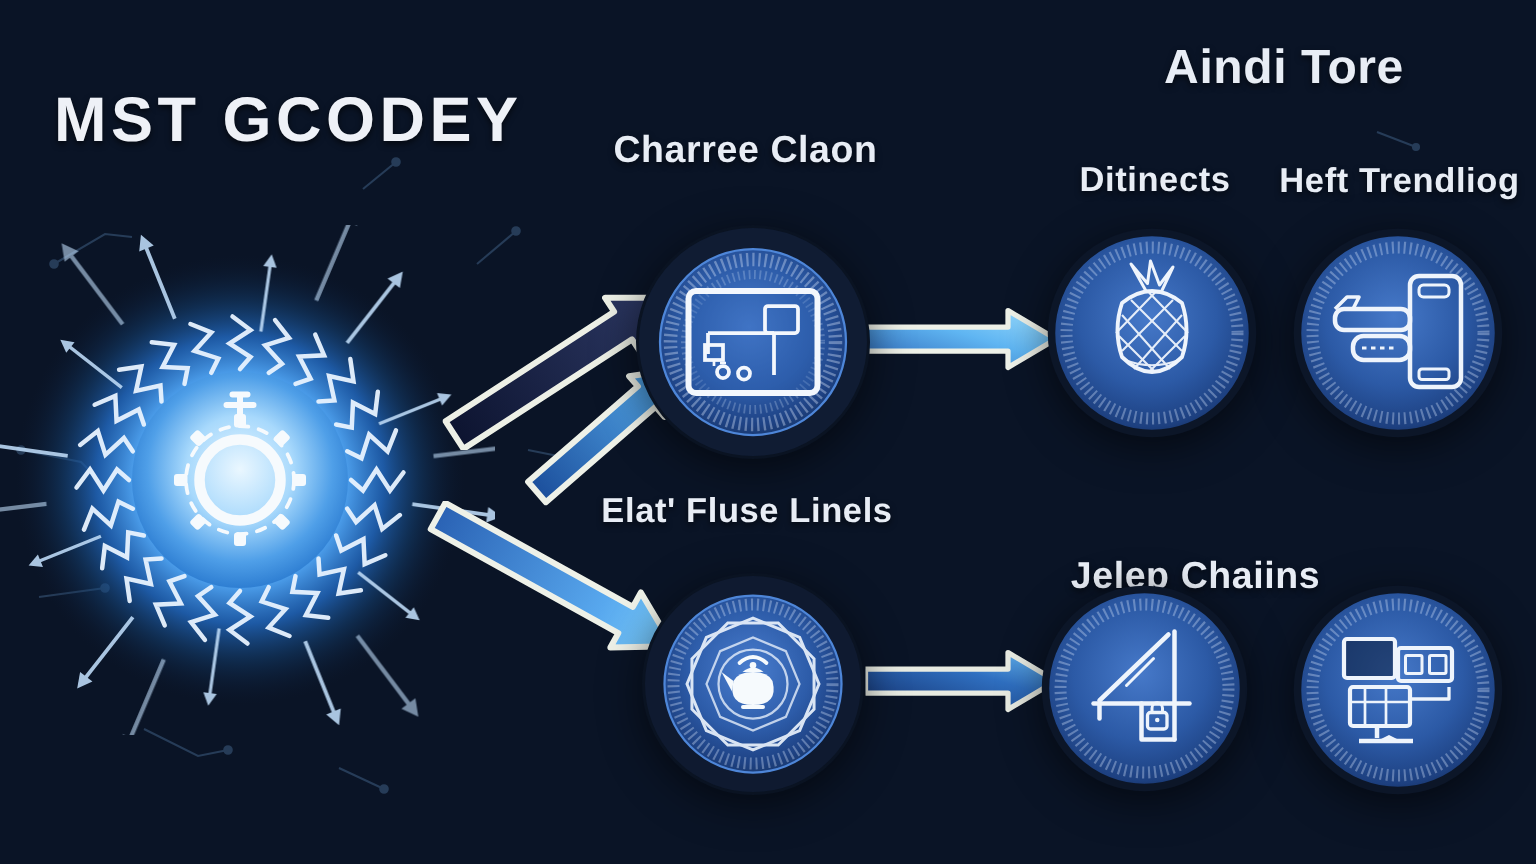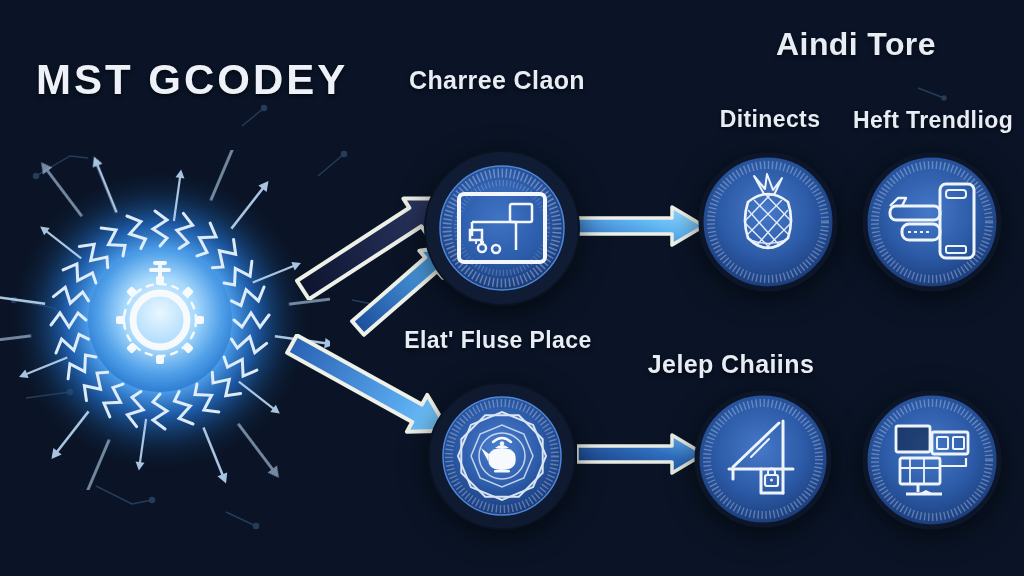--- a/index.html
+++ b/index.html
@@ -16,21 +16,21 @@
     position:absolute;transform:translateX(-50%);
     color:#e8edf5;font-weight:600;white-space:nowrap;
     text-shadow:0 2px 4px rgba(0,0,0,.55);letter-spacing:.4px;
   }
   .title{
     position:absolute;left:36px;top:56px;font-size:42px;font-weight:600;
     color:#eef1f7;letter-spacing:3px;text-shadow:0 2px 4px rgba(0,0,0,.6);
     white-space:nowrap;
   }
   .lbl-xl{font-size:32px;font-weight:700;}
-  .lbl-lg{font-size:25px;}
+  .lbl-lg{font-size:25px;margin-top:20px;}
   .lbl-md{font-size:23px;}
   .abs{position:absolute;}
   .badge{position:absolute;border-radius:50%;}
   .badge svg{display:block;}
   .seal-shadow{filter:drop-shadow(0 6px 14px rgba(0,0,0,.55));}
 </style>
 </head>
 <body>
 
 <div class="stage">
@@ -236,21 +236,21 @@
           <rect x="8" y="-24" width="22" height="18" rx="2"></rect>
           <rect x="-32" y="2" width="12" height="10"></rect>
           <circle cx="-20" cy="20" r="4"></circle>
           <circle cx="-6" cy="21" r="4"></circle>
           <path d="M-26 16 v-4 M-22 14 h4" stroke-width="1.8"></path>
         </g>
       </g>
     </svg>
   </div>
 
-  <div class="label lbl-md" style="left:498px;top:327px">Elat' Fluse Place</div>
+  <div class="label lbl-md" style="left:498px;top:327px">Elat' Fluse Linels</div>
 
   <div class="badge seal-shadow" style="left:428px;top:382px;width:148px;height:148px">
     <svg width="148" height="148" viewBox="-74 -74 148 148">
       <defs>
           <radialGradient id="gB2" cx="48%" cy="42%" r="62%">
         <stop offset="0%" stop-color="#4a7ecf"></stop>
             <stop offset="55%" stop-color="#2d5ca9"></stop>
             <stop offset="85%" stop-color="#1e4284"></stop>
             <stop offset="100%" stop-color="#173567"></stop>
       </radialGradient>
@@ -272,21 +272,21 @@
         <path d="M-9 -14 Q0 -22 9 -14" stroke="#f6fafd" stroke-width="2.5" fill="none" stroke-linecap="round"></path>
         <rect x="-8" y="14" width="16" height="2.6" rx="1.3"></rect>
       </g>
     </svg>
   </div>
 
   <div class="label lbl-xl" style="left:856px;top:26px">Aindi Tore</div>
 
   <div class="label lbl-md" style="left:770px;top:106px">Ditinects</div>
   <div class="label lbl-md" style="left:933px;top:107px">Heft Trendliog</div>
-  <div class="label lbl-lg" style="left:731px;top:350px">Jelep Chaiins</div>
+  <div class="label lbl-lg" style="left:797px;top:350px">Jelep Chaiins</div>
 
   <div class="badge seal-shadow" style="left:698px;top:152px;width:140px;height:140px">
     <svg width="140" height="140" viewBox="-70 -70 140 140">
       <defs>
           <radialGradient id="gR1" cx="48%" cy="42%" r="62%">
         <stop offset="0%" stop-color="#4679c9"></stop>
             <stop offset="55%" stop-color="#2c5aa6"></stop>
             <stop offset="88%" stop-color="#1d4080"></stop>
             <stop offset="100%" stop-color="#142e5c"></stop>
       </radialGradient>

